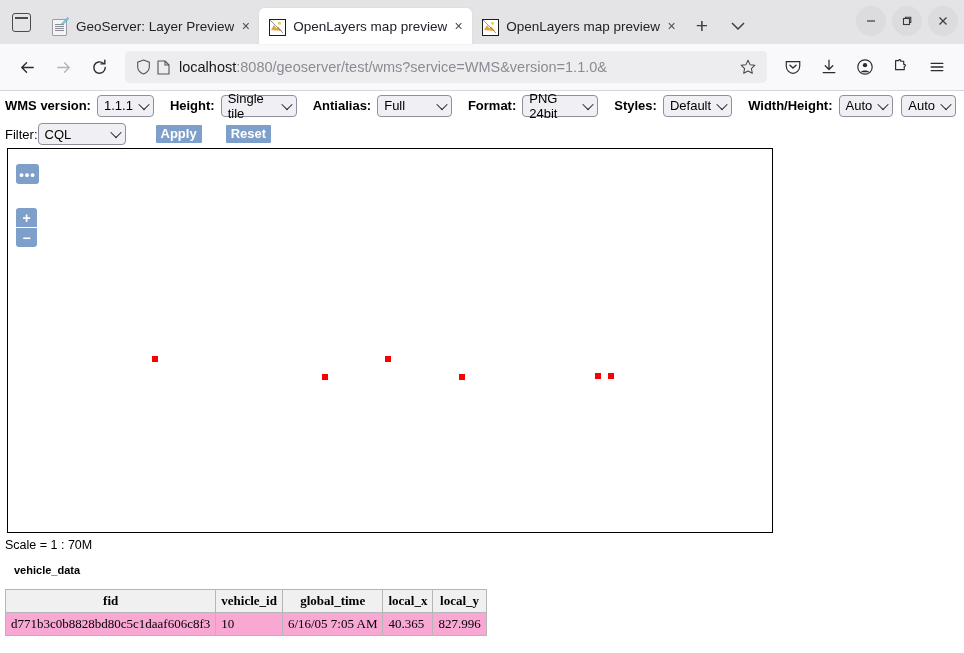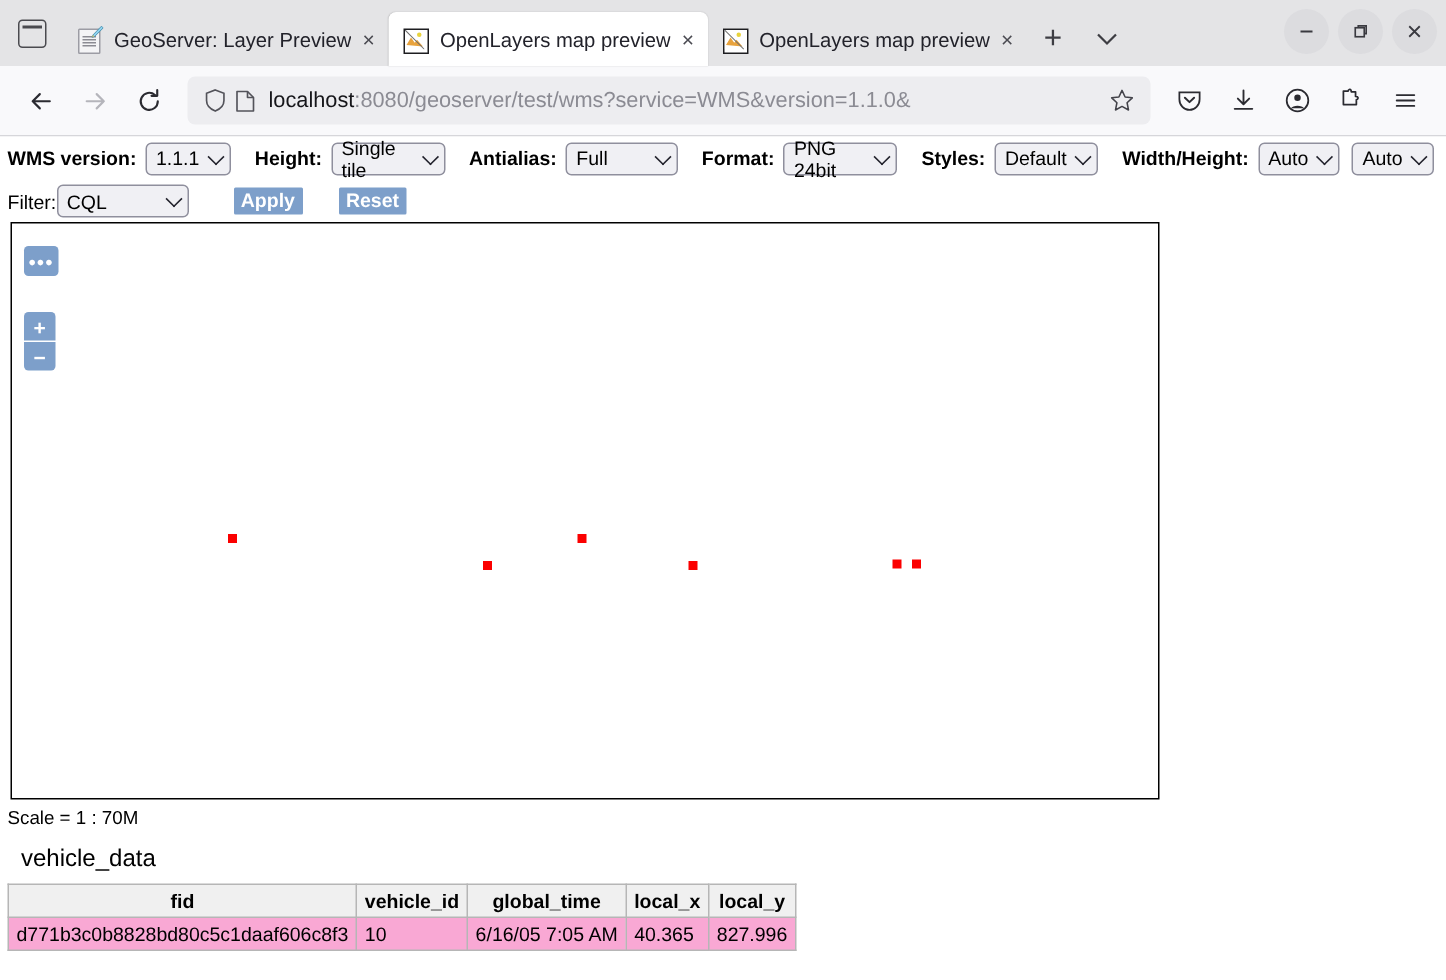--- a/index.html
+++ b/index.html
@@ -328,31 +328,32 @@
     position: absolute;
     left: 5px;
     top: 447px;
     font-size: 12.5px;
     color: #000;
   }
   .tabletitle {
     position: absolute;
     left: 14px;
     top: 473px;
-    font-size: 16px;
-    font-weight: normal;
+    font-size: 11px;
+    font-weight: bold;
     color: #000;
   }
   table.ft {
     position: absolute;
     left: 5px;
     top: 498px;
     border-collapse: collapse;
     font-size: 13px;
     color: #000;
+    font-family: Liberation Serif, serif;
   }
   table.ft th, table.ft td {
     border: 1px solid #b6b6b6;
     padding: 3px 5px;
     font-size: 13px;
     white-space: nowrap;
   }
   table.ft th {
     background: #f0f0f0;
     text-align: center;

